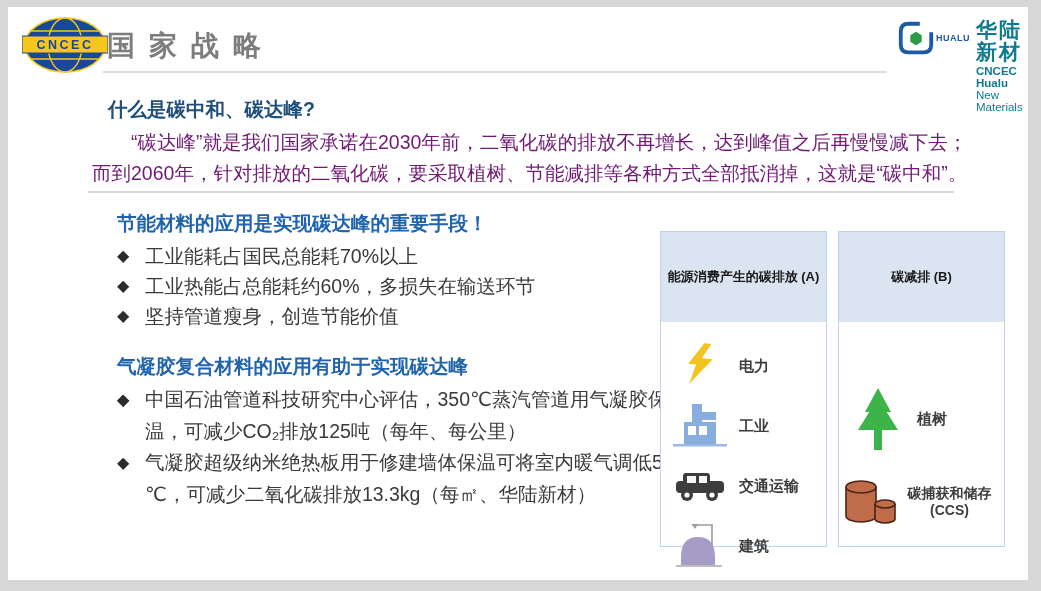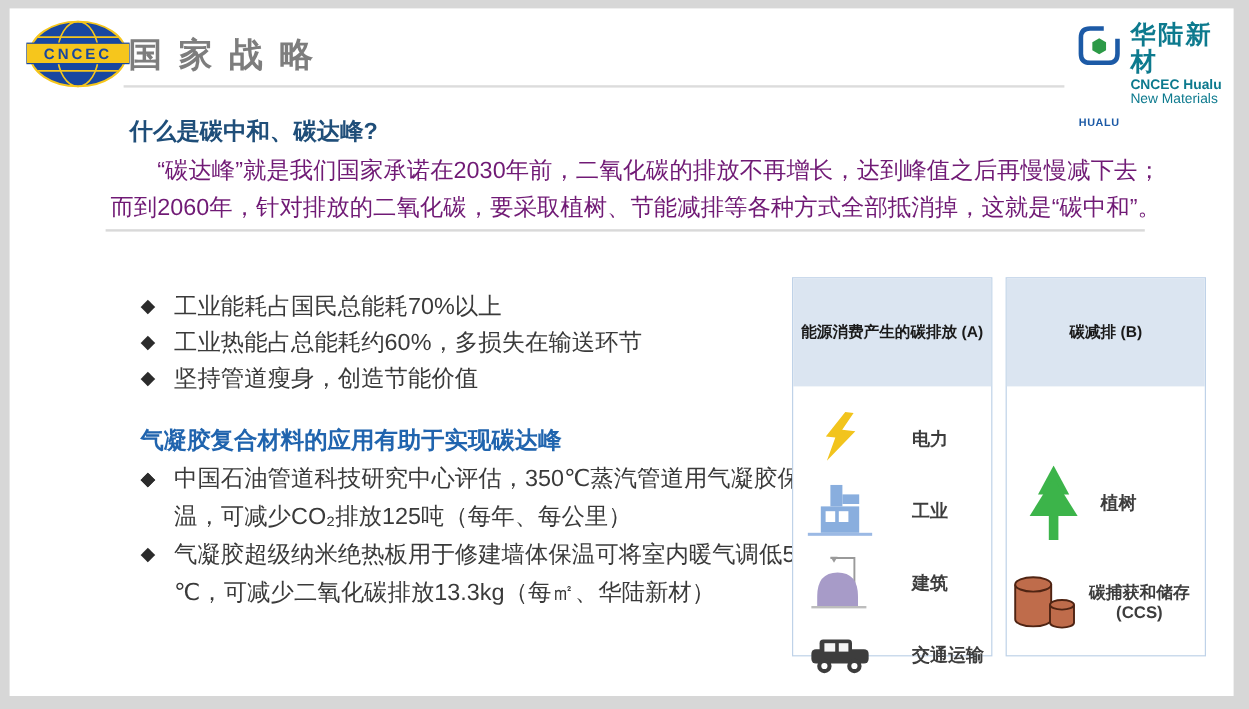--- a/index.html
+++ b/index.html
@@ -14,21 +14,21 @@
   }
   
   .cncec-logo{position:absolute;left:14px;top:8px;width:86px;height:60px;}
   .slide-title{
     position:absolute;left:99px;top:20px;
     font-size:28px;font-weight:700;color:#7d7d7d;letter-spacing:14px;
     font-family:"Liberation Serif","DejaVu Serif",serif;
   }
   .header-line{position:absolute;left:95px;top:64px;width:784px;height:2px;background:#dcdcdc;}
   .hualu{position:absolute;left:888px;top:12px;display:flex;align-items:flex-start;}
-  .hualu-iconwrap{display:flex;flex-direction:column;align-items:center;margin-right:6px;gap:40px;}
+  .hualu-iconwrap{display:flex;flex-direction:row;align-items:center;margin-right:6px;}
   .hualu-tag{font-size:9px;font-weight:700;color:#1c5aa6;letter-spacing:0.5px;margin-top:-2px;}
   .hualu-text{display:flex;flex-direction:column;line-height:1.05;}
   .hualu-cn{font-size:21px;font-weight:700;color:#0d7a8e;letter-spacing:2px;}
   .hualu-en1{font-size:11.5px;font-weight:700;color:#0d7a8e;margin-top:2px;}
   .hualu-en2{font-size:11.5px;color:#0d7a8e;}
   
   .intro-heading{
     position:absolute;left:100px;top:89px;
     font-size:19.5px;font-weight:700;color:#1f4e79;
   }
@@ -58,21 +58,21 @@
     background:#ffffff;border:1px solid #bfd2e8;box-sizing:border-box;
   }
   .dbox-a{left:652px;}
   .dbox-b{left:830px;}
   .dbox-header{
     height:62px;background:#dbe5f1;display:flex;align-items:center;justify-content:center;
     font-size:13px;font-weight:700;color:#1a1a1a;text-align:center;padding:14px 6px;
   }
   .dbox-body{position:relative;height:252px;}
   .dbox-a .dbox-body{padding-top:14px;}
-  .drow{height:60px;display:flex;align-items:center;gap:21px;}
+  .drow{height:60px;display:flex;align-items:center;}
   .icon-cell{width:78px;display:flex;justify-content:center;align-items:center;}
   .drow-label{font-size:15px;font-weight:700;color:#3d3d3d;}
   .b-row{position:absolute;left:0;right:0;display:flex;align-items:center;}
   .b-row1{top:52px;height:90px;}
   .b-row2{top:145px;height:70px;}
   .ccs-label{flex:1;text-align:center;font-size:14px;font-weight:700;color:#3d3d3d;line-height:1.25;margin-left:-8px;}
   .ccs-label .l2{font-weight:700;}
 </style>
 </head>
 <body>
@@ -107,20 +107,21 @@
     </div>
   </div>
 
   <div class="intro-heading">什么是碳中和、碳达峰?</div>
   <div class="intro-text">
     <div class="indent">“碳达峰”就是我们国家承诺在2030年前，二氧化碳的排放不再增长，达到峰值之后再慢慢减下去；</div>
     <div>而到2060年，针对排放的二氧化碳，要采取植树、节能减排等各种方式全部抵消掉，这就是“碳中和”。</div>
   </div>
   <div class="divider"></div>
 
+  <div class="sec-heading sec1-heading">节能材料的应用是实现碳达峰的重要手段！</div>
   <ul class="bullets bullets-1">
     <li>
       <span class="bullet-marker">◆</span>
       <span>工业能耗占国民总能耗70%以上</span>
     </li>
     <li>
       <span class="bullet-marker">◆</span>
       <span>工业热能占总能耗约60%，多损失在输送环节</span>
     </li>
     <li>
@@ -160,47 +161,47 @@
           <svg width="54" height="44" viewBox="0 0 54 44">
             <rect x="19" y="0" width="10" height="18" fill="#89aede"></rect>
             <rect x="29" y="8" width="14" height="8" fill="#89aede"></rect>
             <rect x="11" y="18" width="32" height="22" fill="#89aede"></rect>
             <rect x="15" y="22" width="8" height="9" fill="#ffffff"></rect>
             <rect x="26" y="22" width="8" height="9" fill="#ffffff"></rect>
             <rect x="0" y="40" width="54" height="2.5" fill="#9bb9e4"></rect>
           </svg>
         </span>
         <span class="drow-label">工业</span>
-      </div>
-      <div class="drow">
-        <span class="icon-cell">
-          <svg width="48" height="50" viewBox="0 0 48 50">
-            <polyline points="16,4 36,4 36,44" fill="none" stroke="#9a9a9a" stroke-width="1.6"></polyline>
-            <polygon points="16,3 22,3 19,8" fill="#9a9a9a"></polygon>
-            <path d="M5,44 L5,36 Q5,16 22,16 Q39,16 39,36 L39,44 Z" fill="#a79bc8"></path>
-            <rect x="0" y="44" width="46" height="2" fill="#bdbdbd"></rect>
-          </svg>
-        </span>
-        <span class="drow-label">建筑</span>
       </div>
       <div class="drow">
         <span class="icon-cell">
           <svg width="48" height="32" viewBox="0 0 48 32">
             <rect x="7" y="3" width="27" height="13" rx="3" fill="#3d3d3d"></rect>
             <rect x="0" y="11" width="48" height="12" rx="4" fill="#3d3d3d"></rect>
             <rect x="11" y="6" width="9" height="7" fill="#f5f5f5"></rect>
             <rect x="23" y="6" width="8" height="7" fill="#f5f5f5"></rect>
             <circle cx="11" cy="25" r="6" fill="#3d3d3d"></circle>
             <circle cx="11" cy="25" r="2.6" fill="#ffffff"></circle>
             <circle cx="36" cy="25" r="6" fill="#3d3d3d"></circle>
             <circle cx="36" cy="25" r="2.6" fill="#ffffff"></circle>
           </svg>
         </span>
         <span class="drow-label">交通运输</span>
       </div>
+      <div class="drow">
+        <span class="icon-cell">
+          <svg width="48" height="50" viewBox="0 0 48 50">
+            <polyline points="16,4 36,4 36,44" fill="none" stroke="#9a9a9a" stroke-width="1.6"></polyline>
+            <polygon points="16,3 22,3 19,8" fill="#9a9a9a"></polygon>
+            <path d="M5,44 L5,36 Q5,16 22,16 Q39,16 39,36 L39,44 Z" fill="#a79bc8"></path>
+            <rect x="0" y="44" width="46" height="2" fill="#bdbdbd"></rect>
+          </svg>
+        </span>
+        <span class="drow-label">建筑</span>
+      </div>
     </div>
   </div>
 
   <div class="dbox dbox-b">
     <div class="dbox-header">碳减排 (B)</div>
     <div class="dbox-body">
       <div class="b-row b-row1">
         <span class="icon-cell">
           <svg width="46" height="62" viewBox="0 0 46 62">
             <polygon points="23,0 10,24 36,24" fill="#3cb44a"></polygon>

